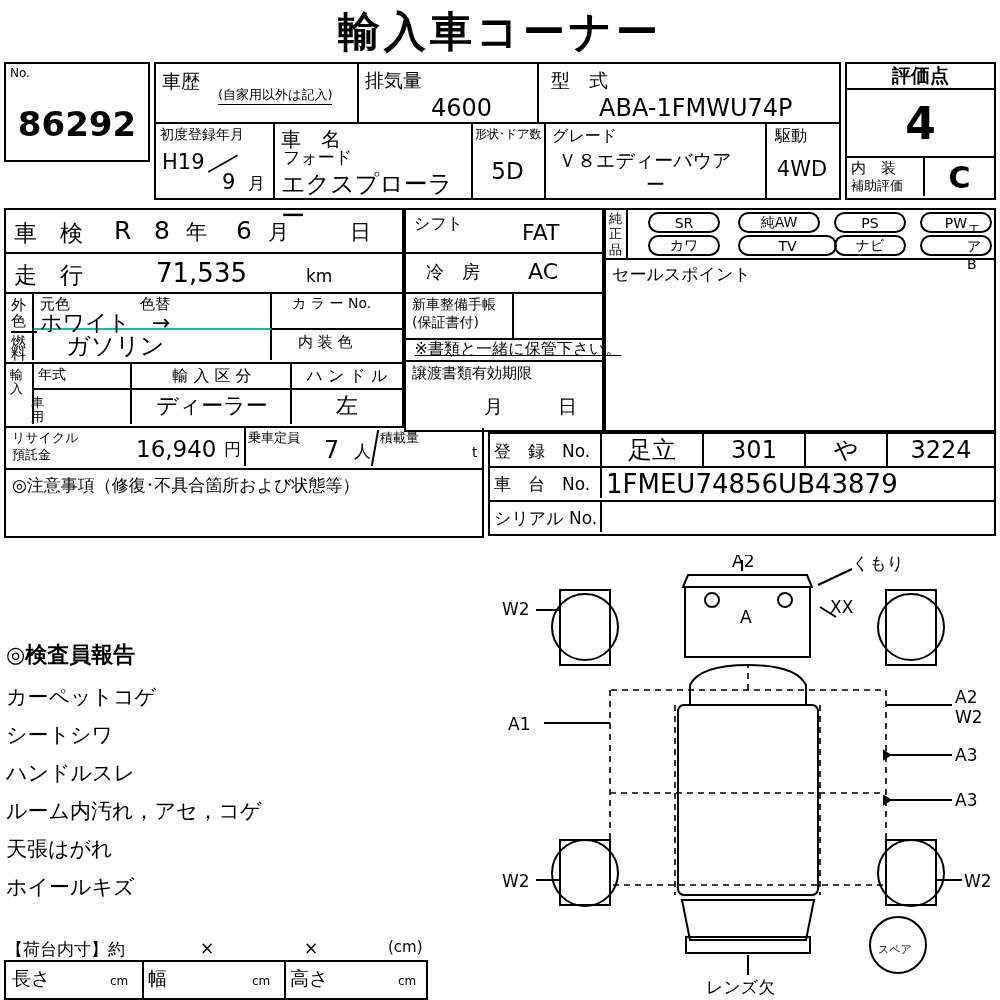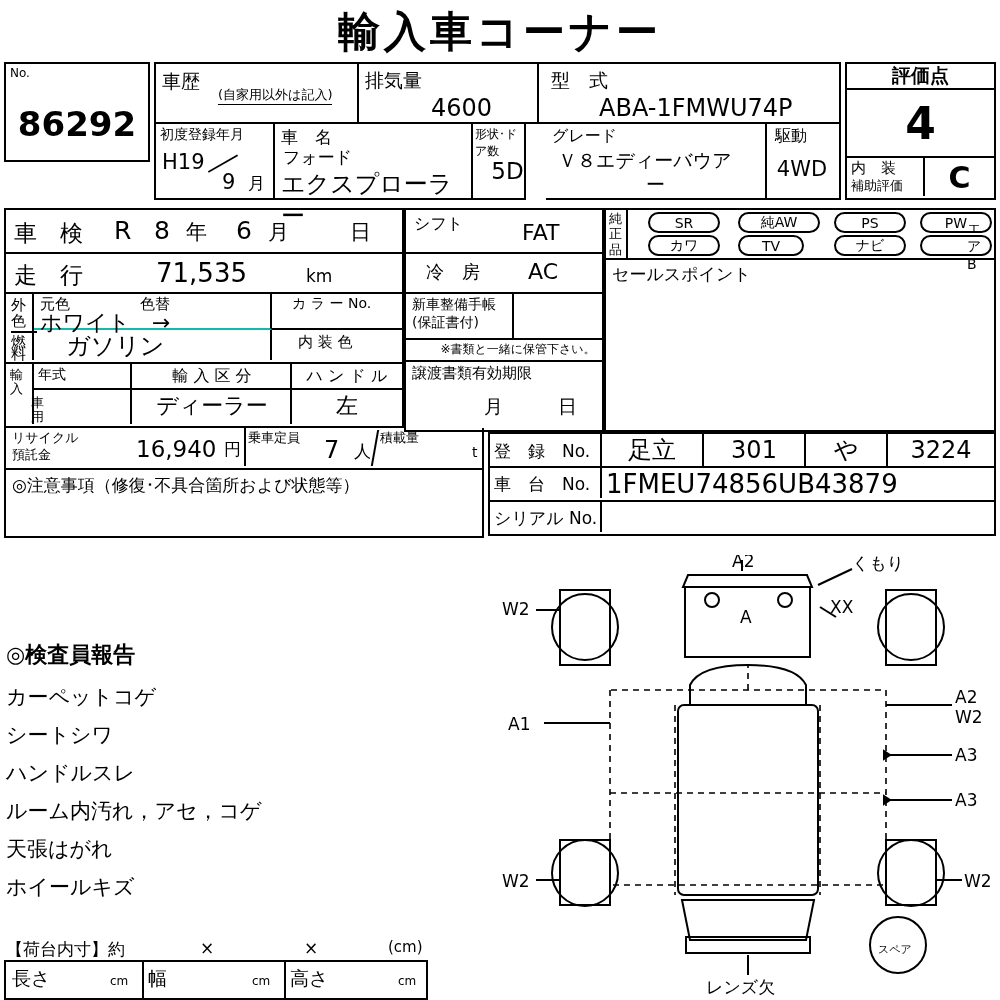--- a/index.html
+++ b/index.html
@@ -71,26 +71,26 @@
 
   <div class="abs bx nb-t" style="left:154px;top:124px;width:121px;height:76px;">
     <div class="abs lbl-sm" style="left:4px;top:2px;font-size:14px;">初度登録年月</div>
     <div class="abs" style="left:6px;top:26px;font-size:21px;">H19</div>
     <div class="abs" style="left:54px;top:18px;font-size:30px;transform:rotate(18deg);">／</div>
     <div class="abs" style="left:66px;top:46px;font-size:21px;">9</div>
     <div class="abs" style="left:92px;top:48px;font-size:17px;">月</div>
   </div>
 
   <div class="abs bx nb-t nb-l" style="left:275px;top:124px;width:198px;height:76px;">
-    <div class="abs" style="left:6px;top:2px;font-size:17px;">車　名</div>
+    <div class="abs" style="left:6px;top:2px;font-size:20px;">車　名</div>
     <div class="abs" style="left:8px;top:22px;font-size:17px;">フォード</div>
     <div class="abs" style="left:6px;top:44px;font-size:24px;">エクスプローラー</div>
   </div>
 
-  <div class="abs bx nb-t nb-l" style="left:473px;top:124px;width:53px;height:76px;">
+  <div class="abs bx nb-t nb-l" style="left:473px;top:124px;width:73px;height:76px;">
     <div class="abs lbl-xs" style="left:2px;top:2px;font-size:12px;">形状･ドア数</div>
     <div class="abs ctr" style="left:0;top:32px;width:69px;height:30px;font-size:23px;">5D</div>
   </div>
 
   <div class="abs bx nb-t nb-l" style="left:546px;top:124px;width:221px;height:76px;">
     <div class="abs" style="left:6px;top:2px;font-size:16px;">グレード</div>
     <div class="abs" style="left:12px;top:24px;font-size:19px;">Ｖ８エディーバウア</div>
     <div class="abs" style="left:100px;top:48px;font-size:19px;">ー</div>
   </div>
 
@@ -190,40 +190,40 @@
   </div>
   <div class="abs bx nb-t" style="left:404px;top:254px;width:200px;height:40px;">
     <div class="abs" style="left:20px;top:6px;font-size:18px;">冷　房</div>
     <div class="abs" style="left:122px;top:5px;font-size:22px;">AC</div>
   </div>
   <div class="abs bx nb-t" style="left:404px;top:294px;width:200px;height:68px;">
     <div class="abs" style="left:6px;top:2px;font-size:14px;">新車整備手帳</div>
     <div class="abs" style="left:6px;top:20px;font-size:14px;">(保証書付)</div>
     <div class="abs" style="left:106px;top:0;width:2px;height:44px;background:#000;"></div>
     <div class="abs" style="left:0;top:44px;width:196px;height:2px;background:#000;"></div>
-    <div class="abs ctr" style="left:0;top:46px;width:224px;height:18px;font-size:12px;">※書類と一緒に保管下さい。</div>
+    <div class="abs ctr" style="left:0;top:46px;width:224px;height:18px;font-size:16px;text-decoration:underline;">※書類と一緒に保管下さい。</div>
   </div>
   <div class="abs bx nb-t" style="left:404px;top:362px;width:200px;height:70px;">
     <div class="abs" style="left:6px;top:2px;font-size:15px;">譲渡書類有効期限</div>
     <div class="abs" style="left:78px;top:32px;font-size:19px;">月</div>
     <div class="abs" style="left:152px;top:32px;font-size:19px;">日</div>
   </div>
 
   <div class="abs bx" style="left:604px;top:208px;width:392px;height:52px;">
     <div class="abs" style="left:0;top:0;width:22px;height:48px;border-right:2px solid #000;">
       <div class="abs" style="left:3px;top:0px;font-size:13px;">純</div>
       <div class="abs" style="left:3px;top:15px;font-size:13px;">正</div>
       <div class="abs" style="left:3px;top:31px;font-size:13px;">品</div>
     </div>
     <div class="abs pill" style="left:42px;top:2px;width:72px;">SR</div>
     <div class="abs pill" style="left:132px;top:2px;width:82px;">純AW</div>
     <div class="abs pill" style="left:228px;top:2px;width:72px;">PS</div>
     <div class="abs pill" style="left:314px;top:2px;width:72px;">PW</div>
     <div class="abs pill" style="left:42px;top:25px;width:72px;">カワ</div>
-    <div class="abs pill" style="left:132px;top:25px;width:66px;">TV</div>
+    <div class="abs pill" style="left:132px;top:25px;width:99px;">TV</div>
     <div class="abs pill" style="left:228px;top:25px;width:72px;">ナビ</div>
     <div class="abs pill" style="left:314px;top:25px;width:72px;padding-left:45px;">エアB</div>
   </div>
 
   <div class="abs bx nb-t" style="left:604px;top:260px;width:392px;height:172px;">
     <div class="abs" style="left:6px;top:3px;font-size:17px;">セールスポイント</div>
   </div>
 
   <div class="abs bx" style="left:488px;top:432px;width:508px;height:36px;">
     <div class="abs" style="left:4px;top:6px;font-size:17px;">登　録　No.</div>

